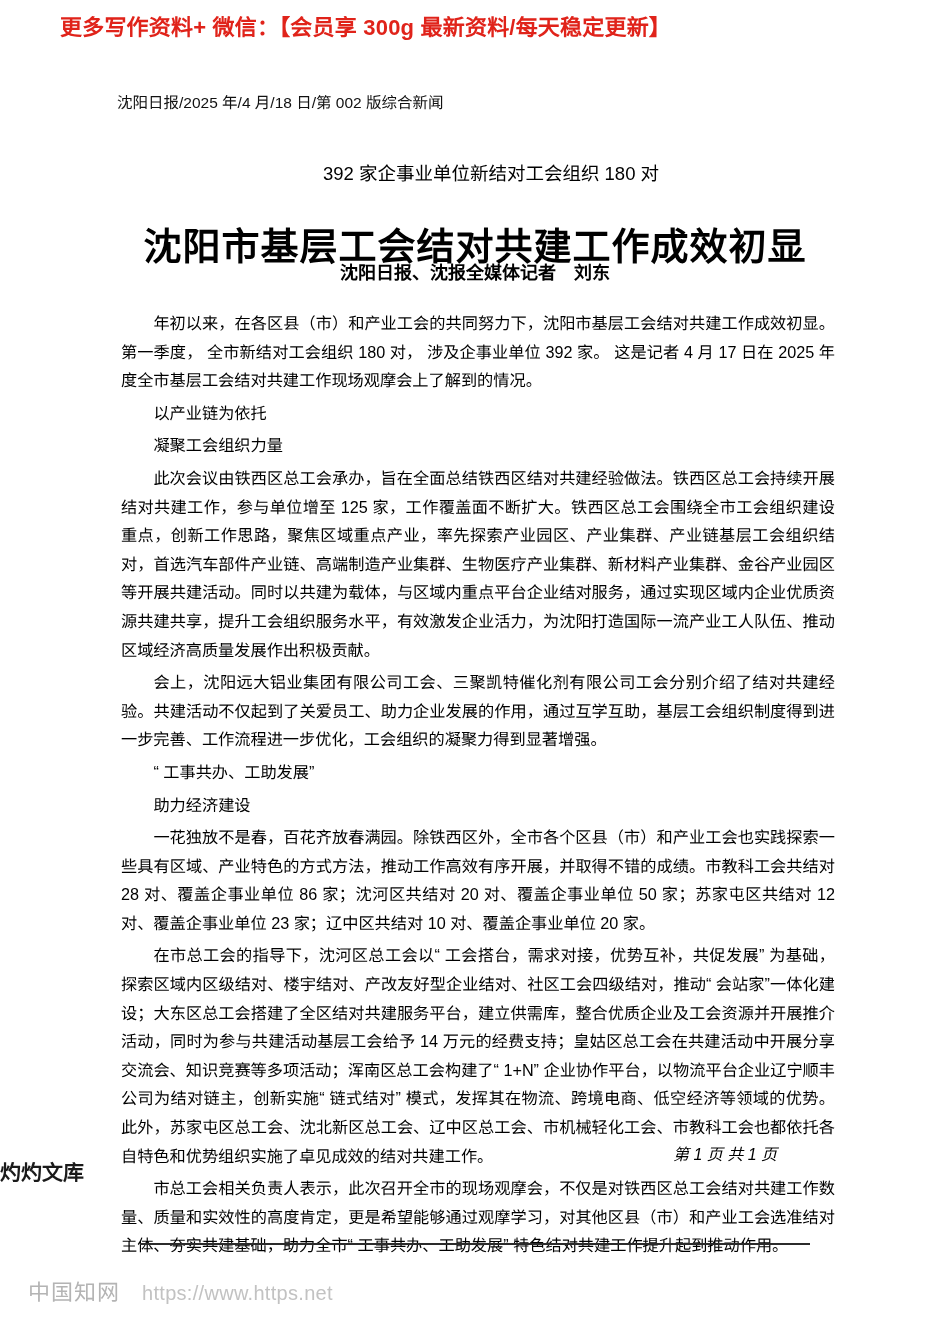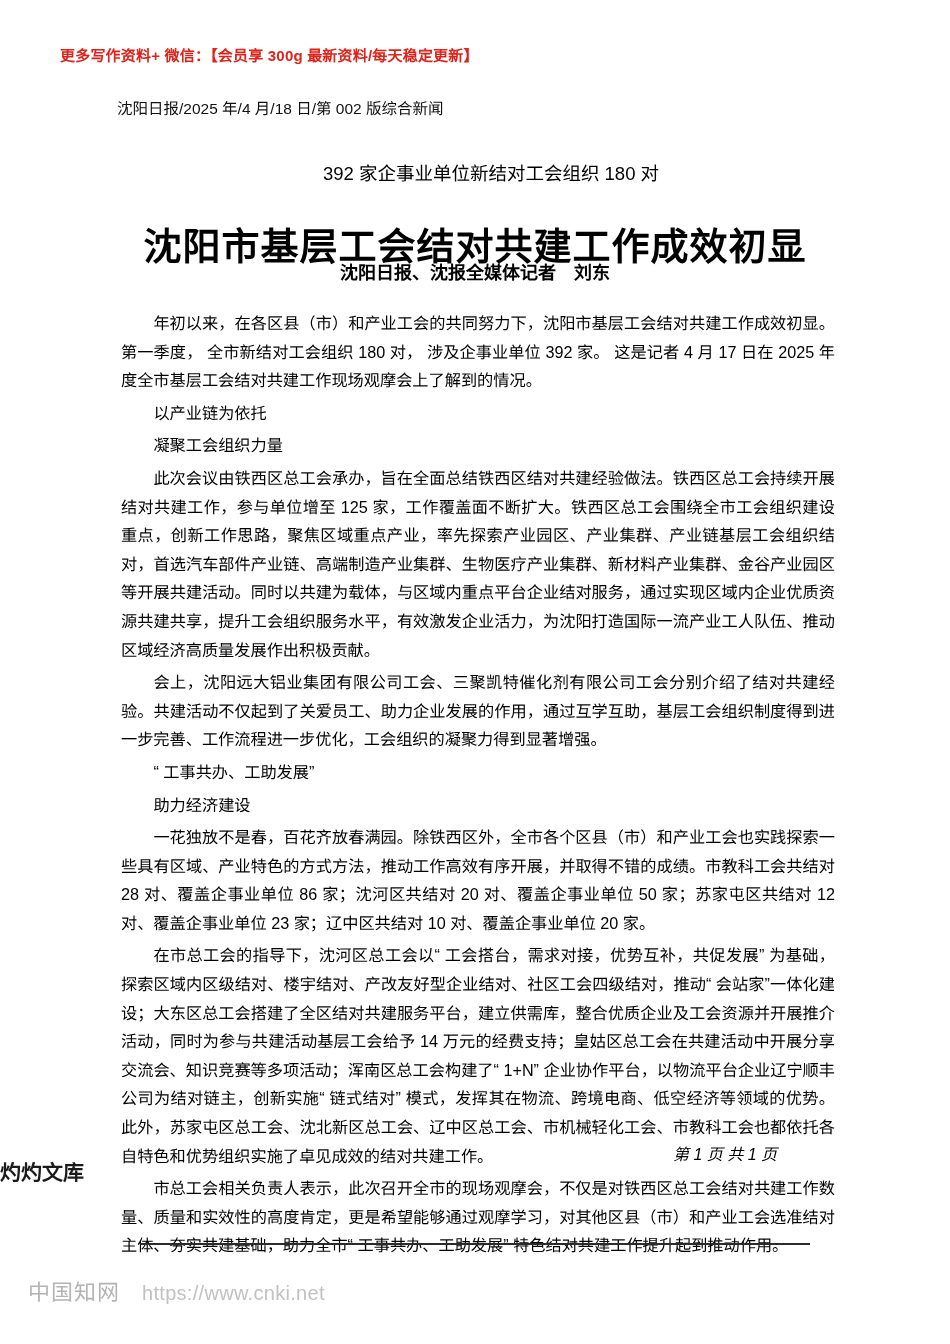--- a/index.html
+++ b/index.html
@@ -23,38 +23,36 @@
   }
 
   
   .promo-banner {
     position: absolute;
     left: 60px;
     top: 14px;
     width: 830px;
     font-family: "Liberation Sans", "DejaVu Sans", sans-serif;
     font-weight: bold;
-    font-size: 15px;
+    font-size: 22px;
     line-height: 28px;
     letter-spacing: 0.2px;
     white-space: nowrap;
-    margin-top: 28px;
   }
 
   
   .source-line {
     position: absolute;
     left: 117px;
     top: 90px;
     width: 420px;
     font-family: "Liberation Sans", "DejaVu Sans", sans-serif;
     font-size: 15.5px;
     line-height: 25px;
     color: #111;
-    margin-top: 6px;
   }
 
   
   .subtitle {
     position: absolute;
     left: 16px;
     top: 160px;
     width: 950px;
     text-align: center;
     font-family: "Liberation Sans", "DejaVu Sans", sans-serif;
@@ -197,16 +195,16 @@
     </div>
 
   <div class="page-indicator">第 1 页 共 1 页</div>
 
   <div class="library-watermark">灼灼文库</div>
 
   <div class="footer-rule"></div>
 
   <div class="cnki-footer">
     <span class="cnki-logo-text">中国知网</span>
-    <span class="cnki-url">https://www.cnki.net</span>
+    <span class="cnki-url">https://www.https.net</span>
   </div>
 
 </div>
 
 </body></html>

